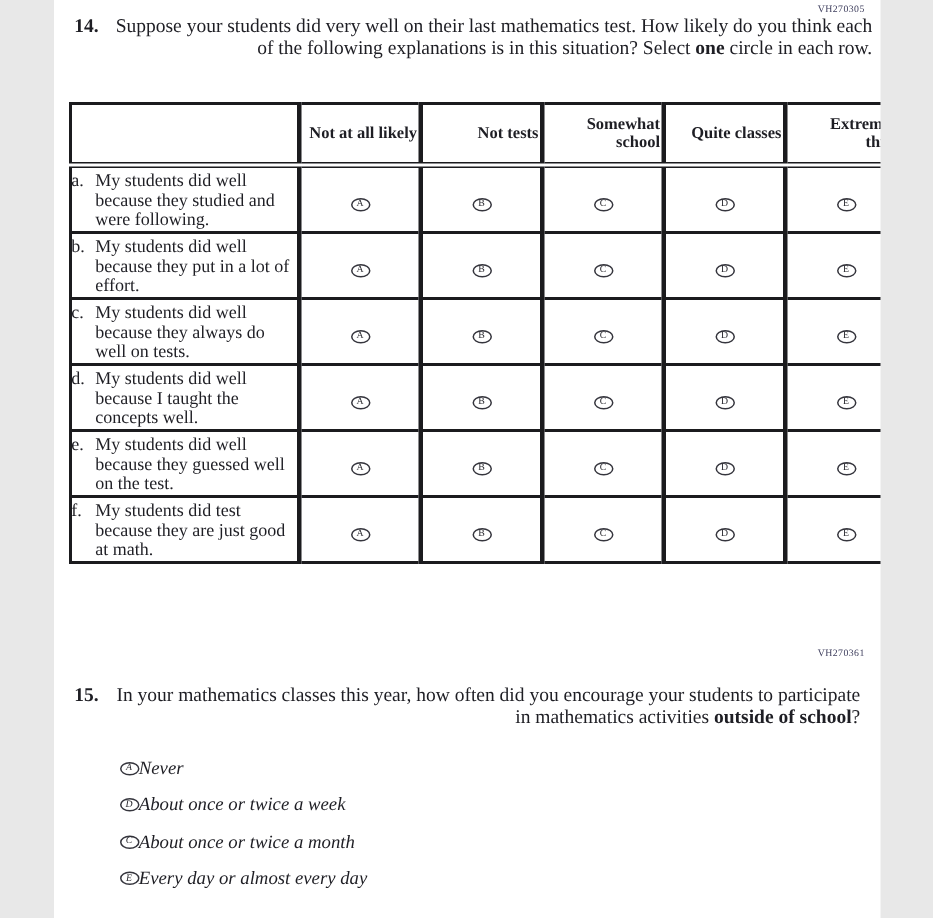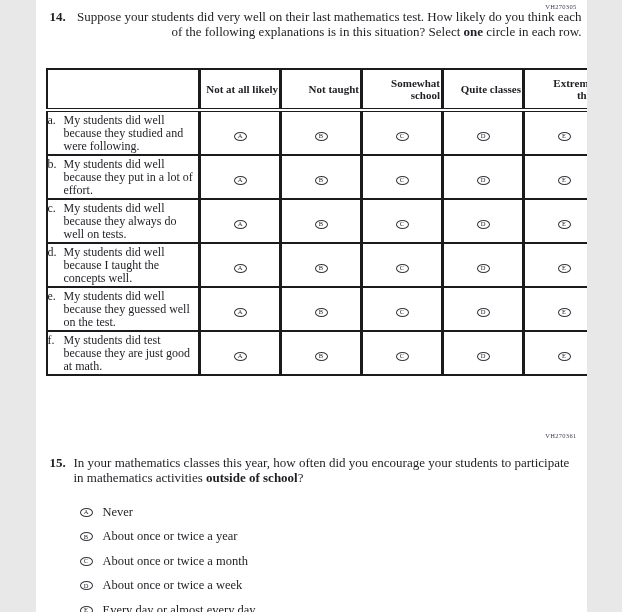--- a/index.html
+++ b/index.html
@@ -24,21 +24,21 @@
   .question{
     position:absolute;left:14px;
     display:flex;gap:6px;
     font-size:13px;line-height:14.5px;
   }
   #q14{top:10px;width:545px;}
   #q15{top:456px;width:560px;}
   .qnum{font-weight:bold;width:18px;flex:none;}
   .qtext{flex:1;}
   #q14 .qtext{max-width:508px;text-align:right;}
-  #q15 .qtext{max-width:500px;}
+  #q15 .qtext{max-width:500px;text-align:right;}
   .b{font-weight:bold;}
 
   
   table.grid{
     position:absolute;top:68px;left:10px;
     width:597px;
     border-collapse:collapse;table-layout:fixed;
     border:2px solid #1b1b1e;
   }
   table.grid th,table.grid td{
@@ -76,23 +76,24 @@
     cursor:pointer;
     background:#fff;
   }
 
   
   .options{
     position:absolute;left:44px;top:500px;
     display:flex;flex-direction:column;
   }
   .opt-row{
-    display:flex;align-items:center;gap:10px;
+    display:flex;align-items:center;
     height:24.5px;
     font-size:12.5px;
+    font-style:italic;
   }
 </style>
 </head>
 <body>
 
 <div class="page">
 
   <div class="acc-code" id="code-q14">VH270305</div>
 
   <div class="question" id="q14">
@@ -107,21 +108,21 @@
         <col style="width:81px">
         <col style="width:81px">
         <col style="width:81px">
         <col style="width:81px">
         <col style="width:39px">
     </colgroup>
     <thead>
       <tr>
         <th></th>
         <th class="v3">Not at all likely</th>
-        <th class="v3">Not taught</th>
+        <th class="v3">Not tests</th>
         <th class="v3">Somewhat school</th>
         <th class="v3">Quite classes</th>
         <th class="v3">Extremely think</th>
         <th class="v3"></th>
       </tr>
     </thead>
     <tbody>
       <tr>
         <td class="lblcell">
             <div class="lbl-wrap">
@@ -215,30 +216,26 @@
     <span class="qnum">15.</span>
     <span class="qtext"><span>In your mathematics classes this year, how often did you encourage your students to participate in mathematics activities </span><span class="b">outside of school</span><span>?</span></span>
   </div>
 
   <div class="options">
     <div class="opt-row">
       <span class="bubble">A</span>
       <span>Never</span>
     </div>
     <div class="opt-row">
-      <span class="bubble">B</span>
-      <span>About once or twice a year</span>
+      <span class="bubble">D</span>
+      <span>About once or twice a week</span>
     </div>
     <div class="opt-row">
       <span class="bubble">C</span>
       <span>About once or twice a month</span>
     </div>
     <div class="opt-row">
-      <span class="bubble">D</span>
-      <span>About once or twice a week</span>
-    </div>
-    <div class="opt-row">
       <span class="bubble">E</span>
       <span>Every day or almost every day</span>
     </div>
   </div>
 
 </div>
 
 </body></html>

